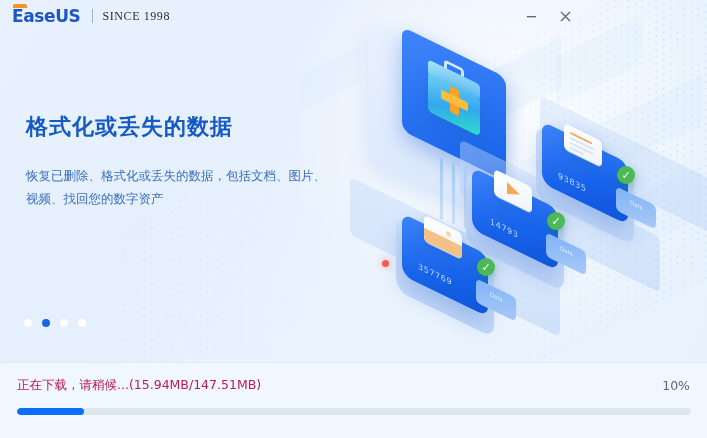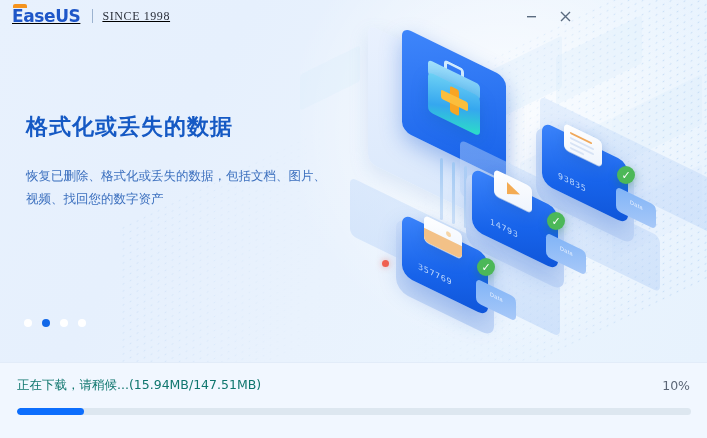--- a/index.html
+++ b/index.html
@@ -62,21 +62,20 @@
     transform: skewY(-26deg);
     border-radius: 3px;
   }
 
   
   .titlebar {
     position: absolute; left: 0; top: 0;
     width: 582px; height: 32px;
     display: flex; 
     z-index: 40;
-    text-decoration: underline;
   }
   .brand { display: flex; align-items: center; padding-left: 12px; }
   .brand-logo {
     position: relative;
     font-size: 17px; font-weight: bold; letter-spacing: -.4px;
     color: #1e56c8;
     line-height: 1;
     font-family: "DejaVu Sans", sans-serif;
   }
   .brand-logo .bar {
@@ -263,21 +262,21 @@
     width: 707px; height: 76px;
     background: #f1f7ff;
     border-top: 1px solid #e2ecf9;
   }
   .status-row {
     position: absolute; left: 17px; top: 14px;
     right: 17px;
     display: flex; align-items: center; justify-content: space-between;
   }
   .status-text {
-    font-size: 12.5px; color: #0f766e;
+    font-size: 12.5px; color: #be185d;
     font-family: "DejaVu Sans", sans-serif;
     text-align: center;
   }
   .status-pct {
     font-size: 12.5px; color: #5b6676;
     font-family: "DejaVu Sans", sans-serif;
   }
   .progress-track {
     position: absolute; left: 17px; top: 45px;
     width: 674px; height: 7px;

